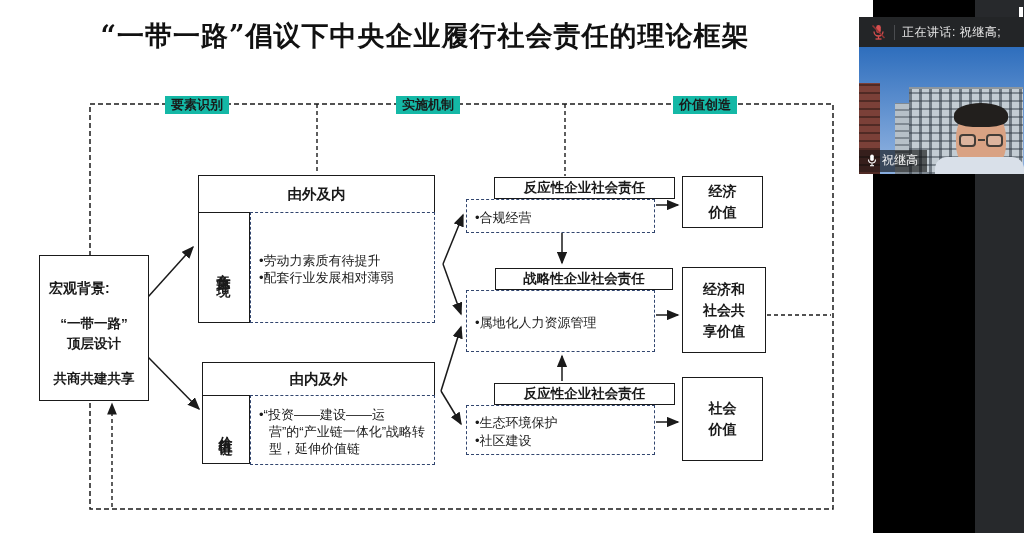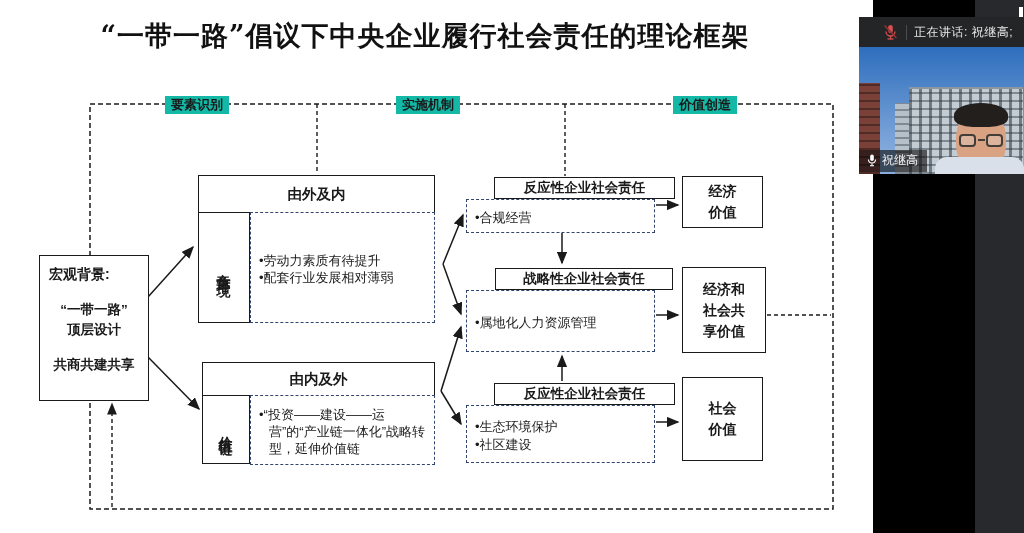--- a/index.html
+++ b/index.html
@@ -15,31 +15,31 @@
   .box{position:absolute;background:#fff;border:1.6px solid var(--line);color:#1a1a1a;}
   .box.dashed{border:1.6px dashed var(--dash_box);}
   .hdr{display:flex;align-items:center;justify-content:center;font-weight:bold;font-size:14.5px;}
   .hdr.small{font-size:13.5px;margin-left:24px;}
   .side-label{display:flex;align-items:center;justify-content:center;font-weight:bold;font-size:14px;}
   .side-label span{writing-mode:vertical-rl;text-orientation:upright;letter-spacing:3px;}
   .bullets{padding:5px 4px 2px 8px;font-size:13px;line-height:1.32;display:flex;
            flex-direction:column;justify-content:center;}
   .bullets div{padding-left:10px;text-indent:-10px;}
   .macro{display:flex;flex-direction:column;align-items:center;font-size:13.5px;
-         font-weight:bold;padding-top:8px;line-height:1.45;}
+         font-weight:bold;padding-top:22px;line-height:1.45;}
   .macro .mhead{align-self:flex-start;margin-left:9px;font-size:14px;margin-bottom:16px;}
   .macro .mgap{margin-top:16px;}
   .vbox{display:flex;flex-direction:column;align-items:center;justify-content:center;
         font-weight:bold;font-size:14px;line-height:1.5;text-align:center;}
   
   .panel-black{position:absolute;left:873px;top:0;width:102px;height:533px;background:var(--panel_black);}
   .panel-gray{position:absolute;left:975px;top:0;width:49px;height:533px;background:var(--panel_gray);}
   .notch{position:absolute;left:1019px;top:7px;width:4px;height:10px;background:#fff;}
   .thumb{position:absolute;left:859px;top:17px;width:165px;height:157px;}
-  .banner{height:30px;background:var(--banner_bg);display:flex;align-items:center;padding-left:24px;}
+  .banner{height:30px;background:var(--banner_bg);display:flex;align-items:center;padding-left:12px;}
   .banner .divider{width:1px;height:15px;background:#4a4c4f;margin:0 7px 0 8px;}
   .banner .btext{color:#e8e8e8;font-size:12px;white-space:nowrap;letter-spacing:.5px;}
   .video{position:relative;height:127px;overflow:hidden;
          background:linear-gradient(180deg,var(--sky_top) 0%,var(--sky_bottom) 85%);}
   .bldg-left{position:absolute;left:0;top:36px;width:21px;height:91px;background:var(--building_left);
              background-image:repeating-linear-gradient(0deg,rgba(0,0,0,.35) 0 2px,transparent 2px 8px);}
   .bldg-main{position:absolute;left:50px;top:40px;width:114px;height:87px;background:var(--building_main);
              background-image:
                repeating-linear-gradient(90deg,rgba(45,55,66,.55) 0 3px,transparent 3px 10px),
                repeating-linear-gradient(0deg,rgba(45,55,66,.45) 0 2px,transparent 2px 8px);
@@ -126,21 +126,21 @@
     <div class="box dashed bullets" style="left:466px;top:199px;width:189px;height:34px;">
       <div>•合规经营</div>
     </div>
 
     <div class="box hdr small" style="left:471px;top:268px;width:178px;height:22px;">战略性企业社会责任</div>
     <div class="box dashed bullets" style="left:466px;top:290px;width:189px;height:62px;">
       <div>•属地化人力资源管理</div>
     </div>
 
     <div class="box hdr small" style="left:470px;top:383px;width:181px;height:22px;">反应性企业社会责任</div>
-    <div class="box dashed bullets" style="left:466px;top:405px;width:189px;height:58px;">
+    <div class="box dashed bullets" style="left:466px;top:405px;width:189px;height:50px;">
       <div>•生态环境保护</div>
       <div>•社区建设</div>
     </div>
 
     <div class="box vbox" style="left:682px;top:176px;width:81px;height:52px;">
       <div>经济</div>
       <div>价值</div>
     </div>
     <div class="box vbox" style="left:682px;top:267px;width:84px;height:86px;">
       <div>经济和</div>

